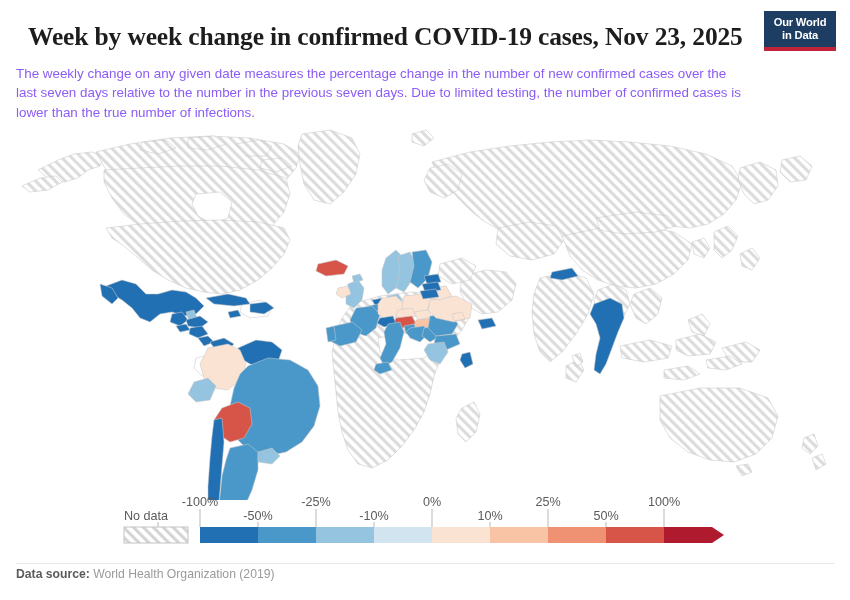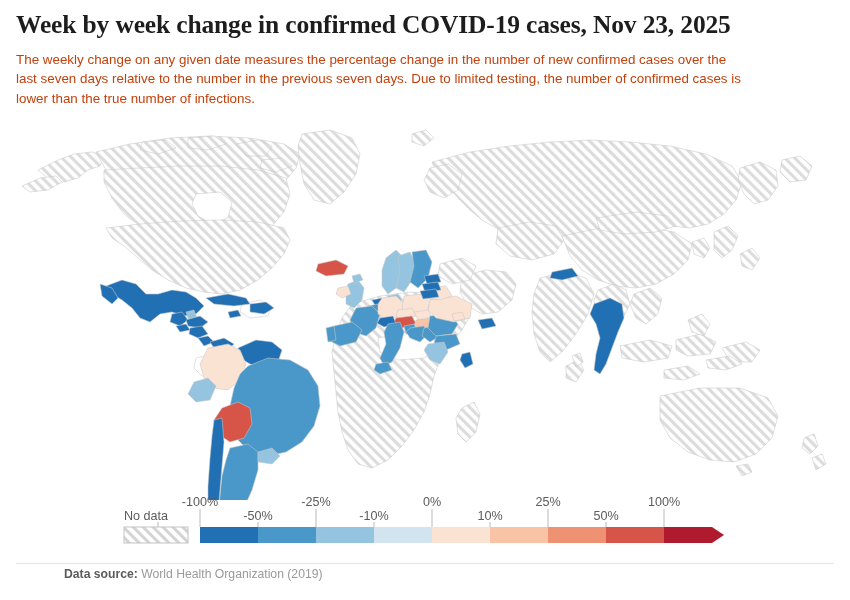--- a/index.html
+++ b/index.html
@@ -8,24 +8,24 @@
     font-family:"Liberation Sans",sans-serif;
     color:#1d1d1d;overflow:hidden;position:relative;
   }
   .page{width:850px;height:600px;position:relative;box-sizing:border-box;}
 
   
   .header{position:absolute;left:16px;top:10px;width:740px;}
   .title{
     font-family:"Liberation Serif",serif;
     font-size:25.5px;font-weight:700;color:#1d1d1d;
-    letter-spacing:-0.15px;line-height:1.16;margin:0;white-space:nowrap;
+    letter-spacing:-0.15px;line-height:1.16;margin:12px;white-space:nowrap;
   }
   .subtitle{
-    font-size:13.4px;line-height:1.46;color:#c2410c;
+    font-size:13.4px;line-height:1.46;color:#8b5cf6;
     margin:10px 0 0 0;max-width:728px;
   }
 
   
   .logo{
     position:absolute;right:14px;top:11px;width:72px;height:40px;
     background:#1d3d63;box-sizing:border-box;
     display:flex;flex-direction:column;align-items:center;justify-content:center;
     border-bottom:4px solid #c0233a;
   }
@@ -41,34 +41,38 @@
 
   
   .legend{position:absolute;left:0;top:495px;width:850px;height:62px;}
   .legend svg{display:block;}
   .lgnd-txt{font-family:"Liberation Sans",sans-serif;font-size:12.6px;fill:#5b5b5b;}
   .nodata-txt{font-family:"Liberation Sans",sans-serif;font-size:12.6px;fill:#5b5b5b;}
 
   
   .footer{position:absolute;left:0;top:563px;width:850px;height:30px;}
   .foot-left{position:absolute;left:16px;top:4px;font-size:12.2px;color:#9a9a9a;}
-  .foot-left b{color:#5b5b5b;font-weight:700;margin-left:48px;}
+  .foot-left b{color:#5b5b5b;font-weight:700;}
   .foot-right{position:absolute;right:16px;top:4px;font-size:12.2px;color:#9a9a9a;}
   .rule{position:absolute;left:16px;right:16px;top:0;height:1px;background:#e7e7e7;}
 </style>
 </head>
 <body>
 
 <div class="page">
 
   <div class="header">
     <h1 class="title">Week by week change in confirmed COVID-19 cases, Nov 23, 2025</h1>
     <p class="subtitle">The weekly change on any given date measures the percentage change in the number of new confirmed cases over the last seven days relative to the number in the previous seven days. Due to limited testing, the number of confirmed cases is lower than the true number of infections.</p>
   </div>
 
+  <div class="logo">
+    <span>Our World</span>
+    <span>in Data</span>
+  </div>
 
   <div class="mapwrap">
     <svg viewBox="0 0 850 392" xmlns="http://www.w3.org/2000/svg">
       <defs>
         <pattern id="nodata" width="7" height="7" patternUnits="userSpaceOnUse" patternTransform="rotate(-45)">
           <rect width="7" height="7" fill="#ffffff"></rect>
           <rect width="3.1" height="7" fill="#dcdcdc"></rect>
         </pattern>
       </defs>
 

